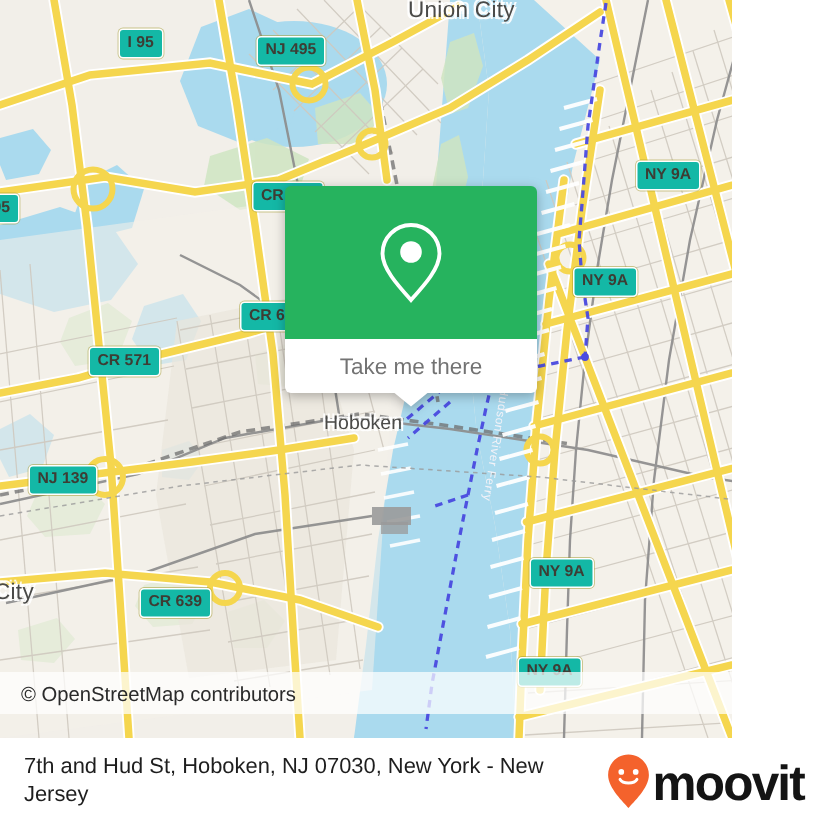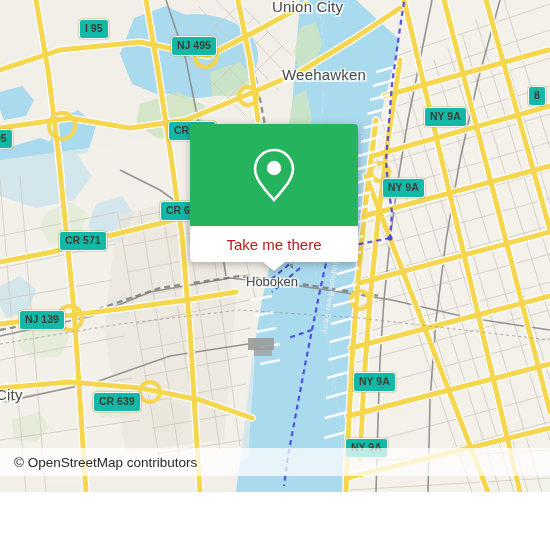--- a/index.html
+++ b/index.html
@@ -18,42 +18,42 @@
     width: 550px;
     height: 550px;
     overflow: hidden;
     background: #fff;
   }
 
   
   #map {
     position: absolute;
     left: 0; top: 0;
-    width: 550px;
+    width: 488px;
     height: 492px;
     overflow: hidden;
     background: #f2efe9;
   }
   #map-svg { position: absolute; left:0; top:0; }
 
   .map-label {
     position: absolute;
     color: #4a4a48;
     font-family: "Liberation Sans", sans-serif;
     white-space: nowrap;
     text-shadow:
       -1.5px -1.5px 0 rgba(255,255,255,.9),
        1.5px -1.5px 0 rgba(255,255,255,.9),
       -1.5px  1.5px 0 rgba(255,255,255,.9),
        1.5px  1.5px 0 rgba(255,255,255,.9),
        0 0 3px rgba(255,255,255,.95);
     pointer-events: none;
   }
   .place-big { font-size: 15px; letter-spacing: .2px; }
-  .place-med { font-size: 13px; margin-left: 30px; }
+  .place-med { font-size: 13px; }
 
   
   .shield {
     position: absolute;
     background: #14b8a6;
     border: 1.4px solid #ffffff;
     border-radius: 3px;
     color: #3d3d34;
     font-family: "Liberation Sans", sans-serif;
     font-size: 10.5px;
@@ -113,21 +113,21 @@
   #callout-foot {
     height: 36px;
     background: #ffffff;
     border-radius: 0 0 4px 4px;
     display: flex;
     align-items: center;
     justify-content: center;
   }
   #callout-foot span {
     font-size: 15px;
-    color: #b91c1c;
+    color: #737373;
     font-family: "Liberation Sans", sans-serif;
   }
   #callout-tail {
     position: absolute;
     left: 50%;
     margin-left: -11px;
     top: 138px;
     width: 0; height: 0;
     border-left: 11px solid transparent;
     border-right: 11px solid transparent;
@@ -450,26 +450,25 @@
           <circle cx="302" cy="252" r="2.2"></circle>
         </g>
 
         <g stroke="#9a9a9a" stroke-width="1" fill="none" stroke-dasharray="3 3" opacity=".8">
           <path d="M0 344 L120 324 L240 310 L360 318 L480 332 L550 340"></path>
         </g>
       </g>
     </svg>
 
     <div class="map-label place-big" style="left:272px; top:-2px;">Union City</div>
-    <div class="map-label place-big" style="left:282px; top:66px;">Weehawken</div>
     <div class="map-label place-med" style="left:216px; top:274px;">Hoboken</div>
     <div class="map-label place-big" style="left:-4px; top:386px;">City</div>
 
     <div class="shield" style="left:79px;  top:19px;">I 95</div>
-    <div class="shield" style="left:171px; top:36px;">NJ 495</div>
+    <div class="shield" style="left:171px; top:24px;">NJ 495</div>
     <div class="shield" style="left:168px; top:101px;margin-top:20px;">CR 501</div>
     <div class="shield" style="left:59px;  top:231px;">CR 571</div>
     <div class="shield" style="left:160px; top:201px;">CR 6</div>
     <div class="shield" style="left:19px;  top:310px;">NJ 139</div>
     <div class="shield" style="left:93px;  top:392px;">CR 639</div>
     <div class="shield" style="left:-11px; top:129px;">95</div>
     <div class="shield" style="left:424px; top:107px;">NY 9A</div>
     <div class="shield" style="left:382px; top:178px;">NY 9A</div>
     <div class="shield" style="left:353px; top:372px;">NY 9A</div>
     <div class="shield" style="left:345px; top:438px;">NY 9A</div>
@@ -489,14 +488,27 @@
         <span>Take me there</span>
       </div>
       <div id="callout-tail"></div>
     </div>
 
     <div id="osm-attrib">
       <span>© OpenStreetMap contributors</span>
     </div>
   </div>
 
+  <div id="footer">
+    <div id="footer-title">7th and Hud St, Hoboken, NJ 07030, New York - New Jersey</div>
+    <div id="brand">
+      <svg width="30" height="38" viewBox="0 0 30 38">
+        <path d="M15 1 C7.5 1 1.4 7.1 1.4 14.6 C1.4 23.4 12 33 15 36.6
+                 C18 33 28.6 23.4 28.6 14.6 C28.6 7.1 22.5 1 15 1 Z" fill="#f4622c"></path>
+        <circle cx="10.2" cy="12.6" r="1.9" fill="#ffffff"></circle>
+        <circle cx="19.8" cy="12.6" r="1.9" fill="#ffffff"></circle>
+        <path d="M9.4 17.6 C11.2 20.7 18.8 20.7 20.6 17.6" fill="none" stroke="#ffffff" stroke-width="2" stroke-linecap="round"></path>
+      </svg>
+      <div id="brand-word">moovit</div>
+    </div>
+  </div>
 
 </div>
 
 </body></html>

